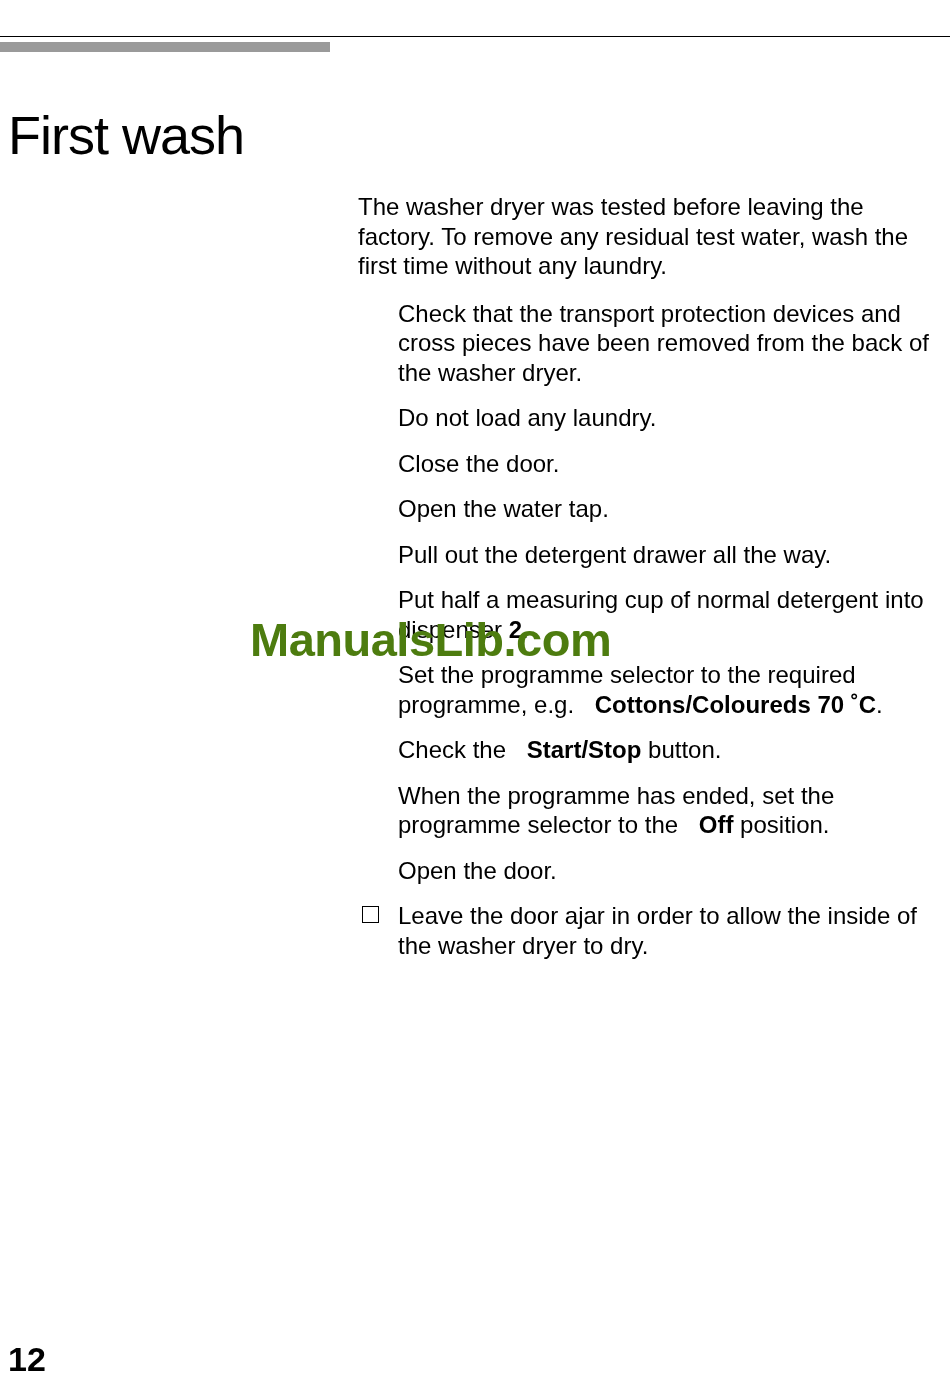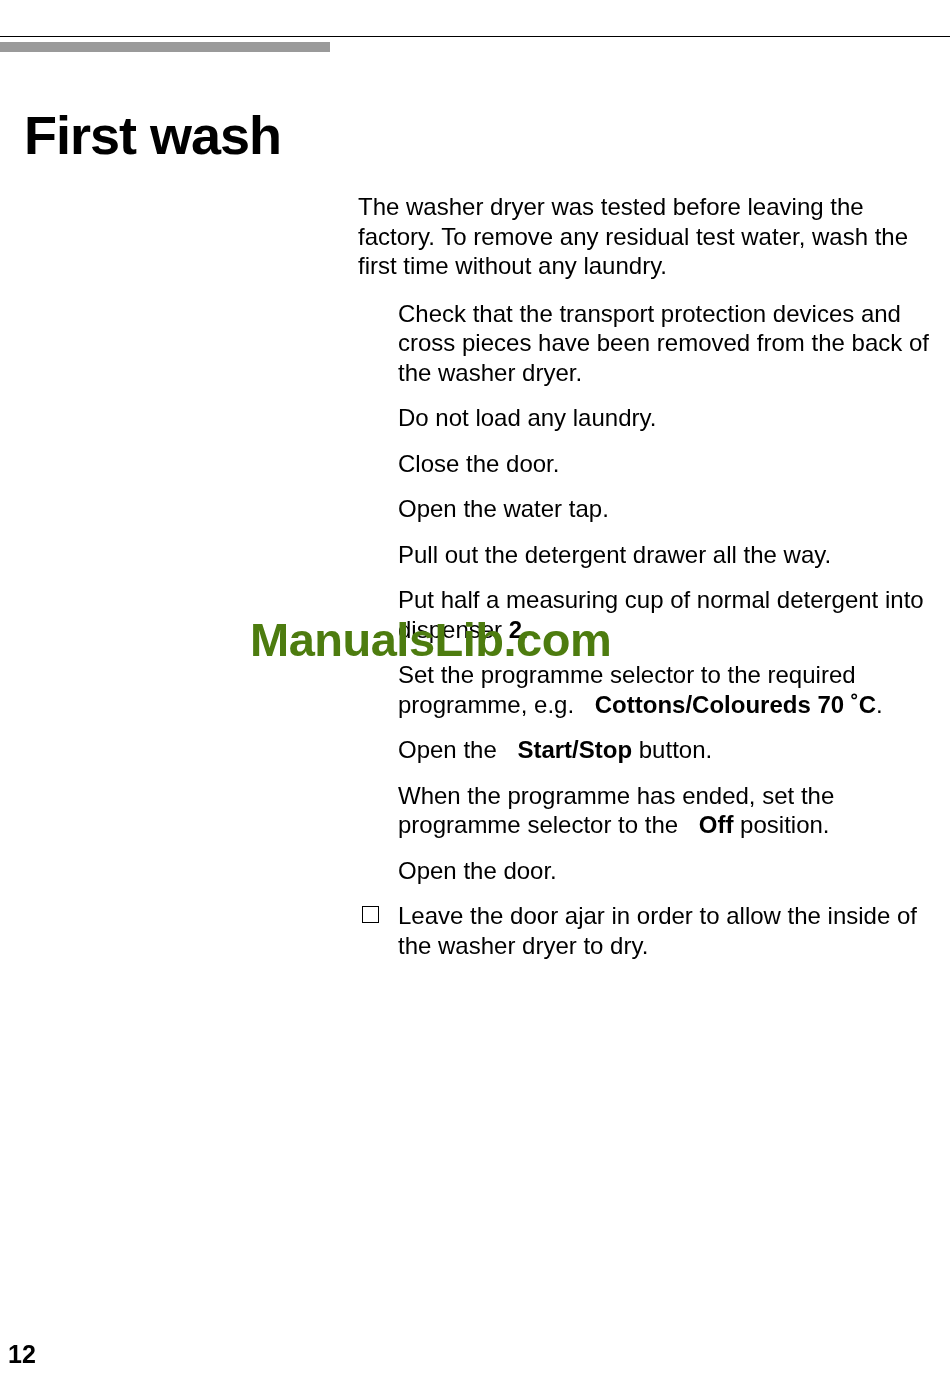--- a/index.html
+++ b/index.html
@@ -35,24 +35,24 @@
     left: 0;
     top: 42px;
     width: 330px;
     height: 10px;
     background: #9a9a9a;
   }
 
   
   .page-title {
     position: absolute;
-    left: 24px;
+    left: 8px;
     top: 70px;
     font-size: 54px;
-    font-weight: bold;
+    font-weight: normal;
     letter-spacing: -1px;
     line-height: 1.1;
     white-space: nowrap;
   }
 
   
   .content {
     position: absolute;
     left: 358px;
     top: 192px;
@@ -107,21 +107,21 @@
     font-family: "Liberation Sans", sans-serif;
     pointer-events: none;
     user-select: none;
   }
 
   
   .page-number {
     position: absolute;
     left: 8px;
     top: 1340px;
-    font-size: 25px;
+    font-size: 34px;
     font-weight: bold;
   }
 </style>
 </head>
 <body>
 
 <div class="page">
 
   <div class="header-rule-thin"></div>
   <div class="header-rule-thick"></div>
@@ -158,21 +158,21 @@
         <span>Put half a measuring cup of normal detergent into dispenser </span><span class="b">2</span><span>.</span>
       </li>
 
 
 
       <li class="step">
         <span>Set the programme selector to the required programme, e.g. </span><span class="sp"></span><span class="b">Cottons/Coloureds 70 ˚C</span><span>.</span>
       </li>
 
       <li class="step">
-        <span>Open the </span><span class="sp"></span><span class="b">Start/Stop</span><span> button.</span>
+        <span>Check the </span><span class="sp"></span><span class="b">Start/Stop</span><span> button.</span>
       </li>
 
       <li class="step">
         <span>When the programme has ended, set the programme selector to the </span><span class="sp"></span><span class="b">Off</span><span> position.</span>
       </li>
 
       <li class="step">
         <span>Open the door.</span>
       </li>
 

